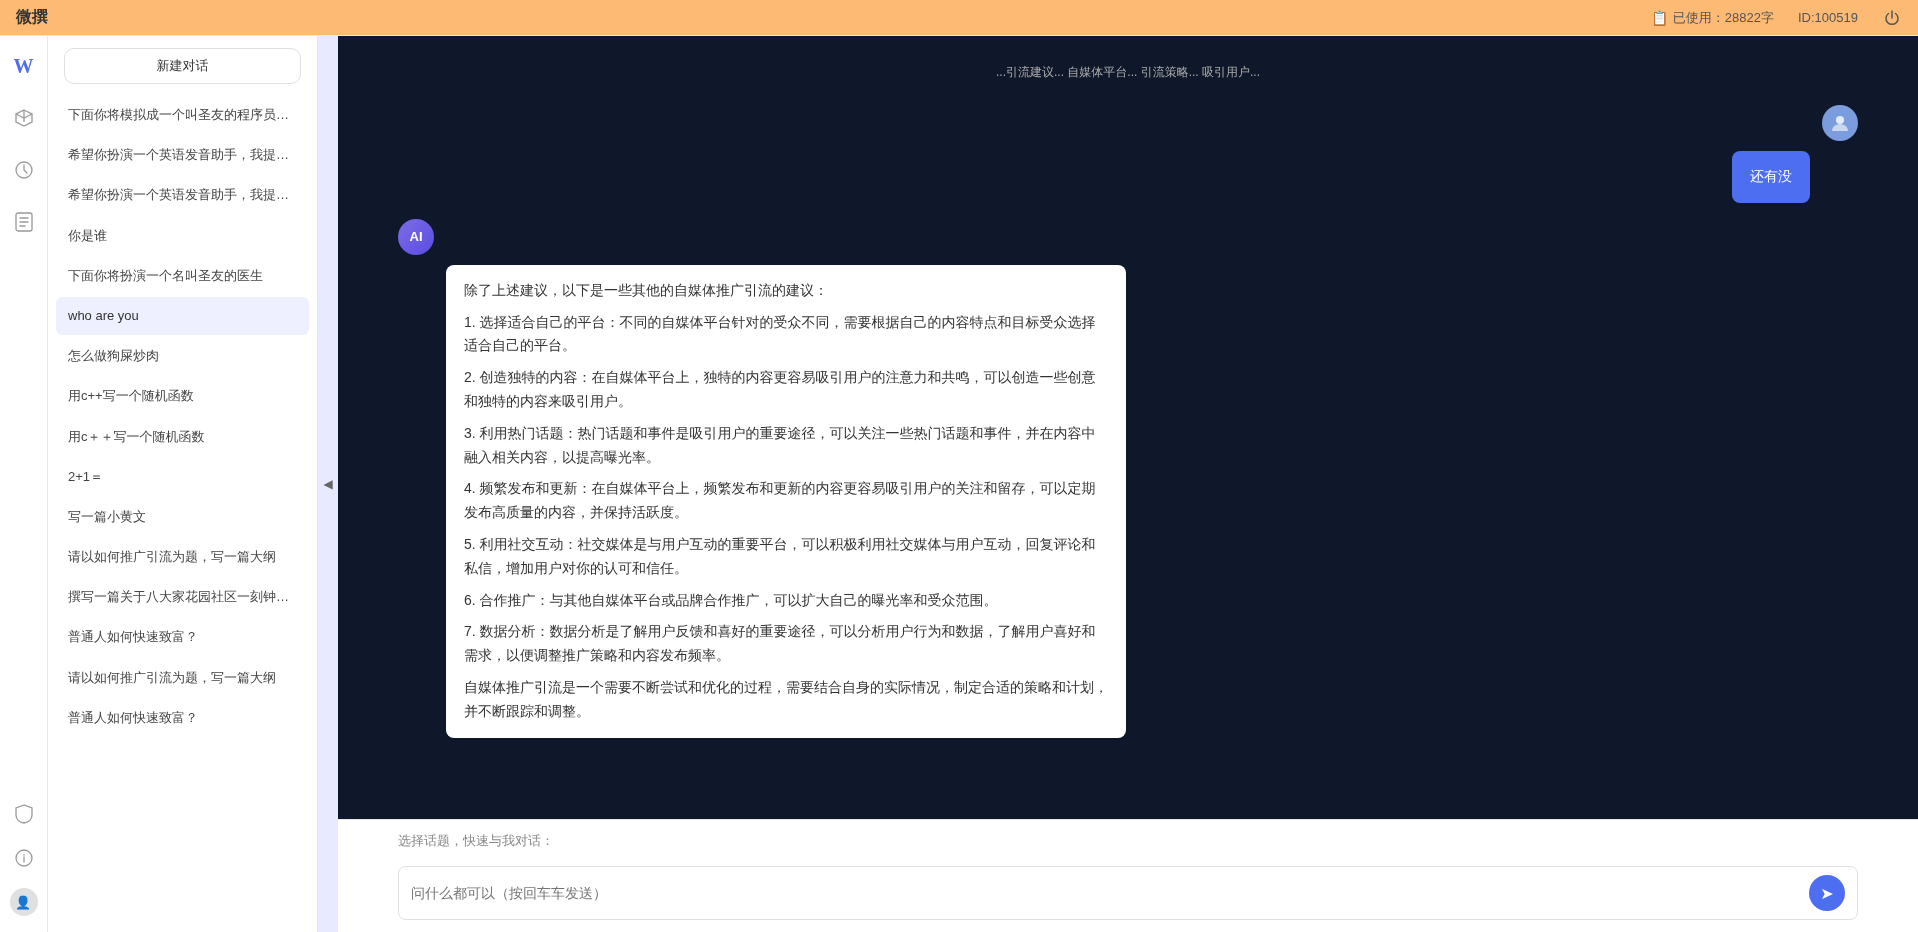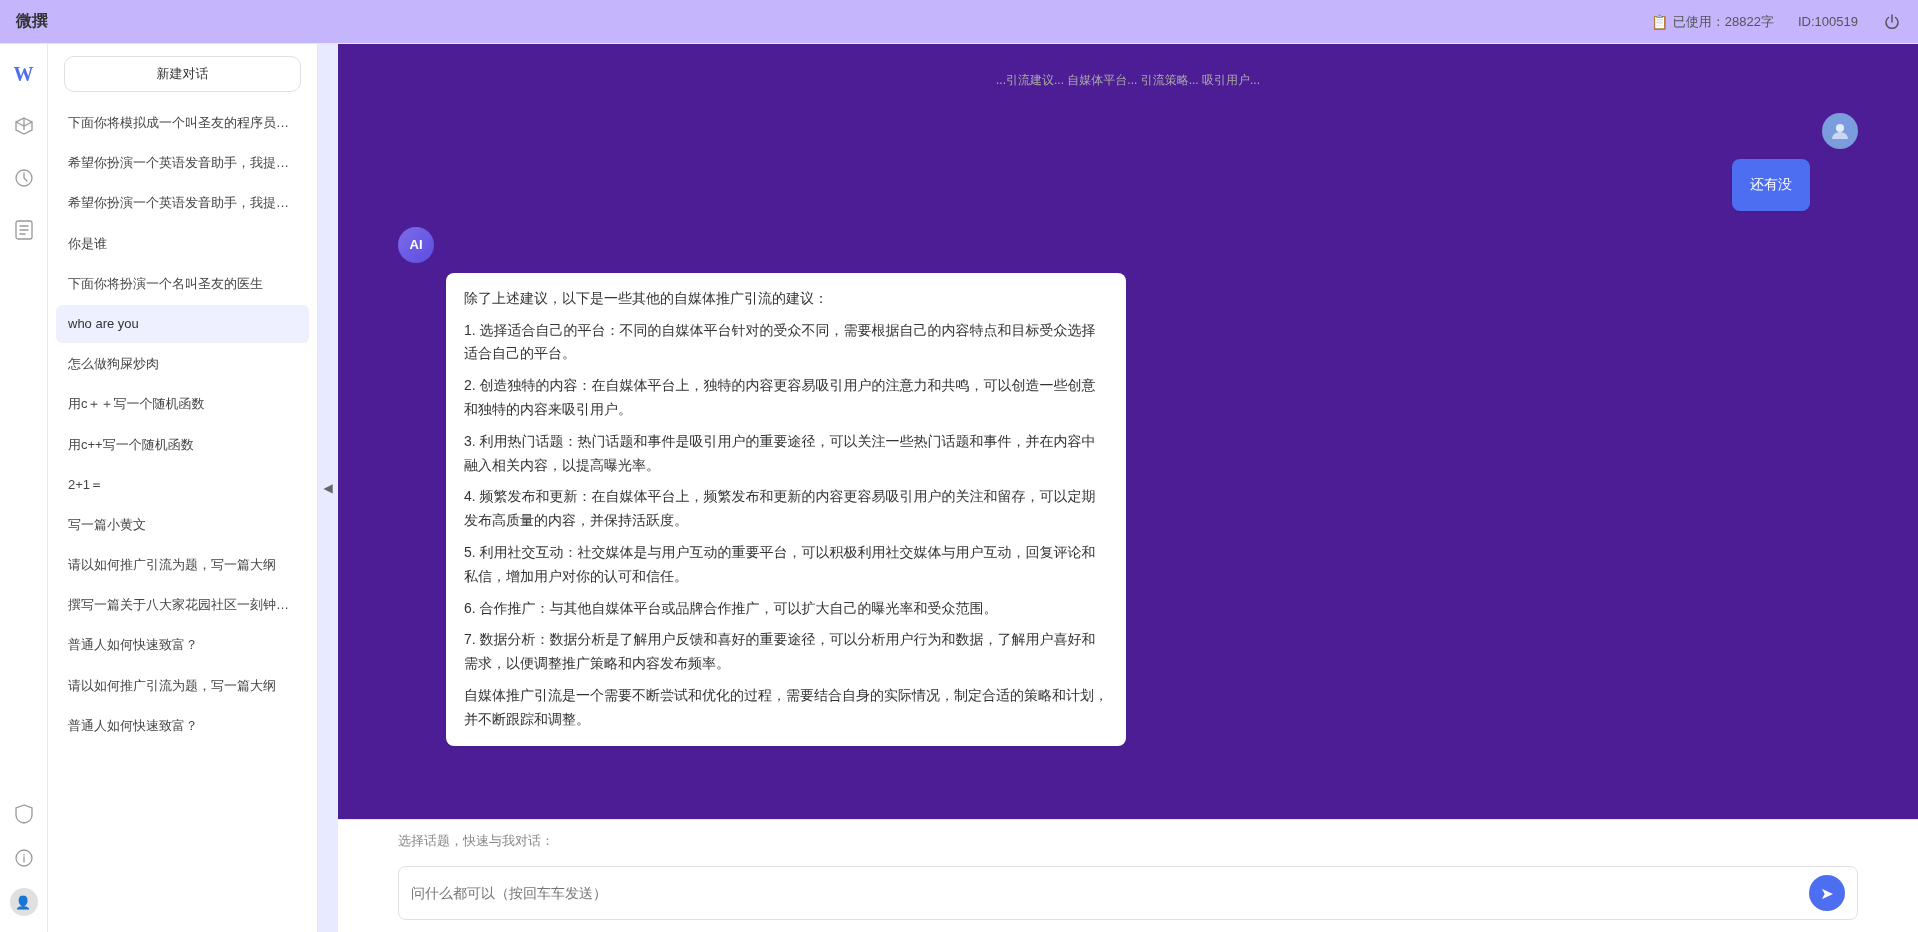--- a/index.html
+++ b/index.html
@@ -1,21 +1,21 @@
 <!DOCTYPE html>
 <html><head>
   <meta charset="utf-8">
   <style>
     * { box-sizing: border-box; margin: 0; padding: 0; }
     body { font-family: -apple-system, BlinkMacSystemFont, 'PingFang SC', 'Microsoft YaHei', sans-serif; background: #f5f5f7; height: 932px; overflow: hidden; display: flex; flex-direction: column; }
 
     
     .topbar {
-      height: 44px;
-      background: #c4b5fd;
+      height: 36px;
+      background: #fdba74;
       display: flex;
       align-items: center;
       padding: 0 16px;
       border-bottom: 1px solid #e8e8e8;
       flex-shrink: 0;
       position: relative;
       z-index: 10;
     }
     .topbar-logo {
       font-size: 16px;
@@ -135,21 +135,21 @@
     .sidebar-toggle-arrow {
       font-size: 12px;
       color: #666;
     }
 
     
     .chat-main {
       flex: 1;
       display: flex;
       flex-direction: column;
-      background: #4c1d95;
+      background: #0f172a;
       overflow: hidden;
     }
 
     
     .chat-messages {
       flex: 1;
       overflow-y: auto;
       padding: 20px 60px;
       display: flex;
       flex-direction: column;
@@ -326,22 +326,22 @@
   <div class="conv-sidebar">
     <button class="conv-new-btn">新建对话</button>
     <div class="conv-list" id="conv-list">
         <div class="conv-item">下面你将模拟成一个叫圣友的程序员，我说...</div>
         <div class="conv-item">希望你扮演一个英语发音助手，我提供给你...</div>
         <div class="conv-item">希望你扮演一个英语发音助手，我提供给你...</div>
         <div class="conv-item">你是谁</div>
         <div class="conv-item">下面你将扮演一个名叫圣友的医生</div>
         <div class="conv-item active">who are you</div>
         <div class="conv-item">怎么做狗屎炒肉</div>
+        <div class="conv-item">用c++写一个随机函数</div>
         <div class="conv-item">用c＋＋写一个随机函数</div>
-        <div class="conv-item">用c++写一个随机函数</div>
         <div class="conv-item">2+1＝</div>
         <div class="conv-item">写一篇小黄文</div>
         <div class="conv-item">请以如何推广引流为题，写一篇大纲</div>
         <div class="conv-item">撰写一篇关于八大家花园社区一刻钟便民生...</div>
         <div class="conv-item">普通人如何快速致富？</div>
         <div class="conv-item">请以如何推广引流为题，写一篇大纲</div>
         <div class="conv-item">普通人如何快速致富？</div>
       </div>
   </div>
 

